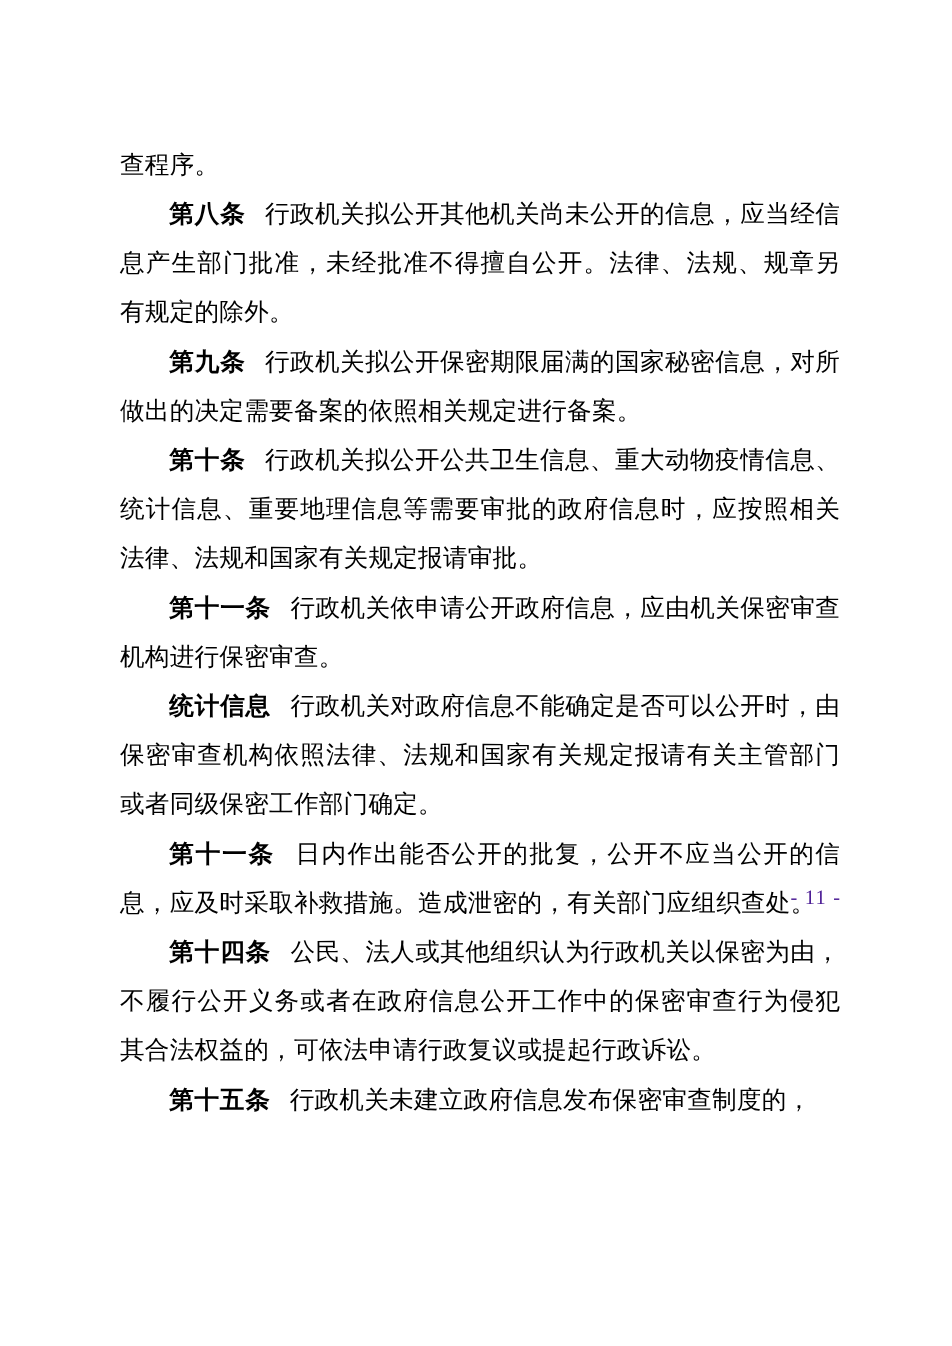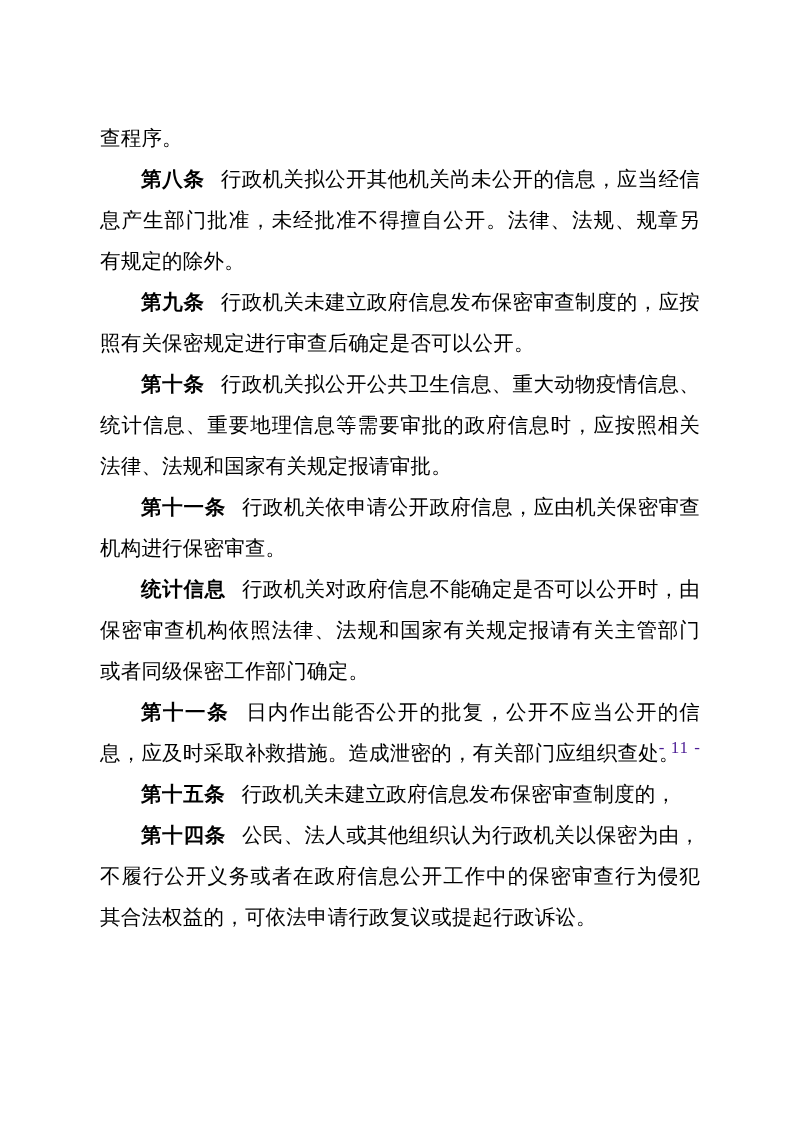--- a/index.html
+++ b/index.html
@@ -68,44 +68,44 @@
 
     <p class="para">
       <span>查程序。</span>
     </p>
 
     <p class="para indent">
       <span class="art-label">第八条</span><span class="art-gap"></span><span>行政机关拟公开其他机关尚未公开的信息，应当经信息产生部门批准，未经批准不得擅自公开。法律、法规、规章另有规定的除外。</span>
     </p>
 
     <p class="para indent">
-      <span class="art-label">第九条</span><span class="art-gap"></span><span>行政机关未建立政府信息发布保密审查制度的，应按照有关保密规定进行审查后确定是否可以公开。</span>
+      <span class="art-label">第九条</span><span class="art-gap"></span><span>行政机关拟公开保密期限届满的国家秘密信息，对所做出的决定需要备案的依照相关规定进行备案。</span>
     </p>
 
     <p class="para indent">
       <span class="art-label">第十条</span><span class="art-gap"></span><span>行政机关拟公开公共卫生信息、重大动物疫情信息、统计信息、重要地理信息等需要审批的政府信息时，应按照相关法律、法规和国家有关规定报请审批。</span>
     </p>
 
     <p class="para indent">
       <span class="art-label">第十一条</span><span class="art-gap"></span><span>行政机关依申请公开政府信息，应由机关保密审查机构进行保密审查。</span>
     </p>
 
     <p class="para indent">
       <span class="art-label">统计信息</span><span class="art-gap"></span><span>行政机关对政府信息不能确定是否可以公开时，由保密审查机构依照法律、法规和国家有关规定报请有关主管部门或者同级保密工作部门确定。</span>
     </p>
 
 
     <p class="para indent">
       <span class="art-label">第十一条</span><span class="art-gap"></span><span>日内作出能否公开的批复，公开不应当公开的信息，应及时采取补救措施。造成泄密的，有关部门应组织查处。</span>
     </p>
 
     <p class="para indent">
-      <span class="art-label">第十五条</span><span class="art-gap"></span><span>行政机关未建立政府信息发布保密审查制度的，</span>
+      <span class="art-label">第十四条</span><span class="art-gap"></span><span>公民、法人或其他组织认为行政机关以保密为由，不履行公开义务或者在政府信息公开工作中的保密审查行为侵犯其合法权益的，可依法申请行政复议或提起行政诉讼。</span>
     </p>
 
     <p class="para indent">
-      <span class="art-label">第十四条</span><span class="art-gap"></span><span>公民、法人或其他组织认为行政机关以保密为由，不履行公开义务或者在政府信息公开工作中的保密审查行为侵犯其合法权益的，可依法申请行政复议或提起行政诉讼。</span>
+      <span class="art-label">第十五条</span><span class="art-gap"></span><span>行政机关未建立政府信息发布保密审查制度的，</span>
     </p>
 
   </div>
 
   <div class="page-number">- 11 -</div>
 </div>
 
 </body></html>

